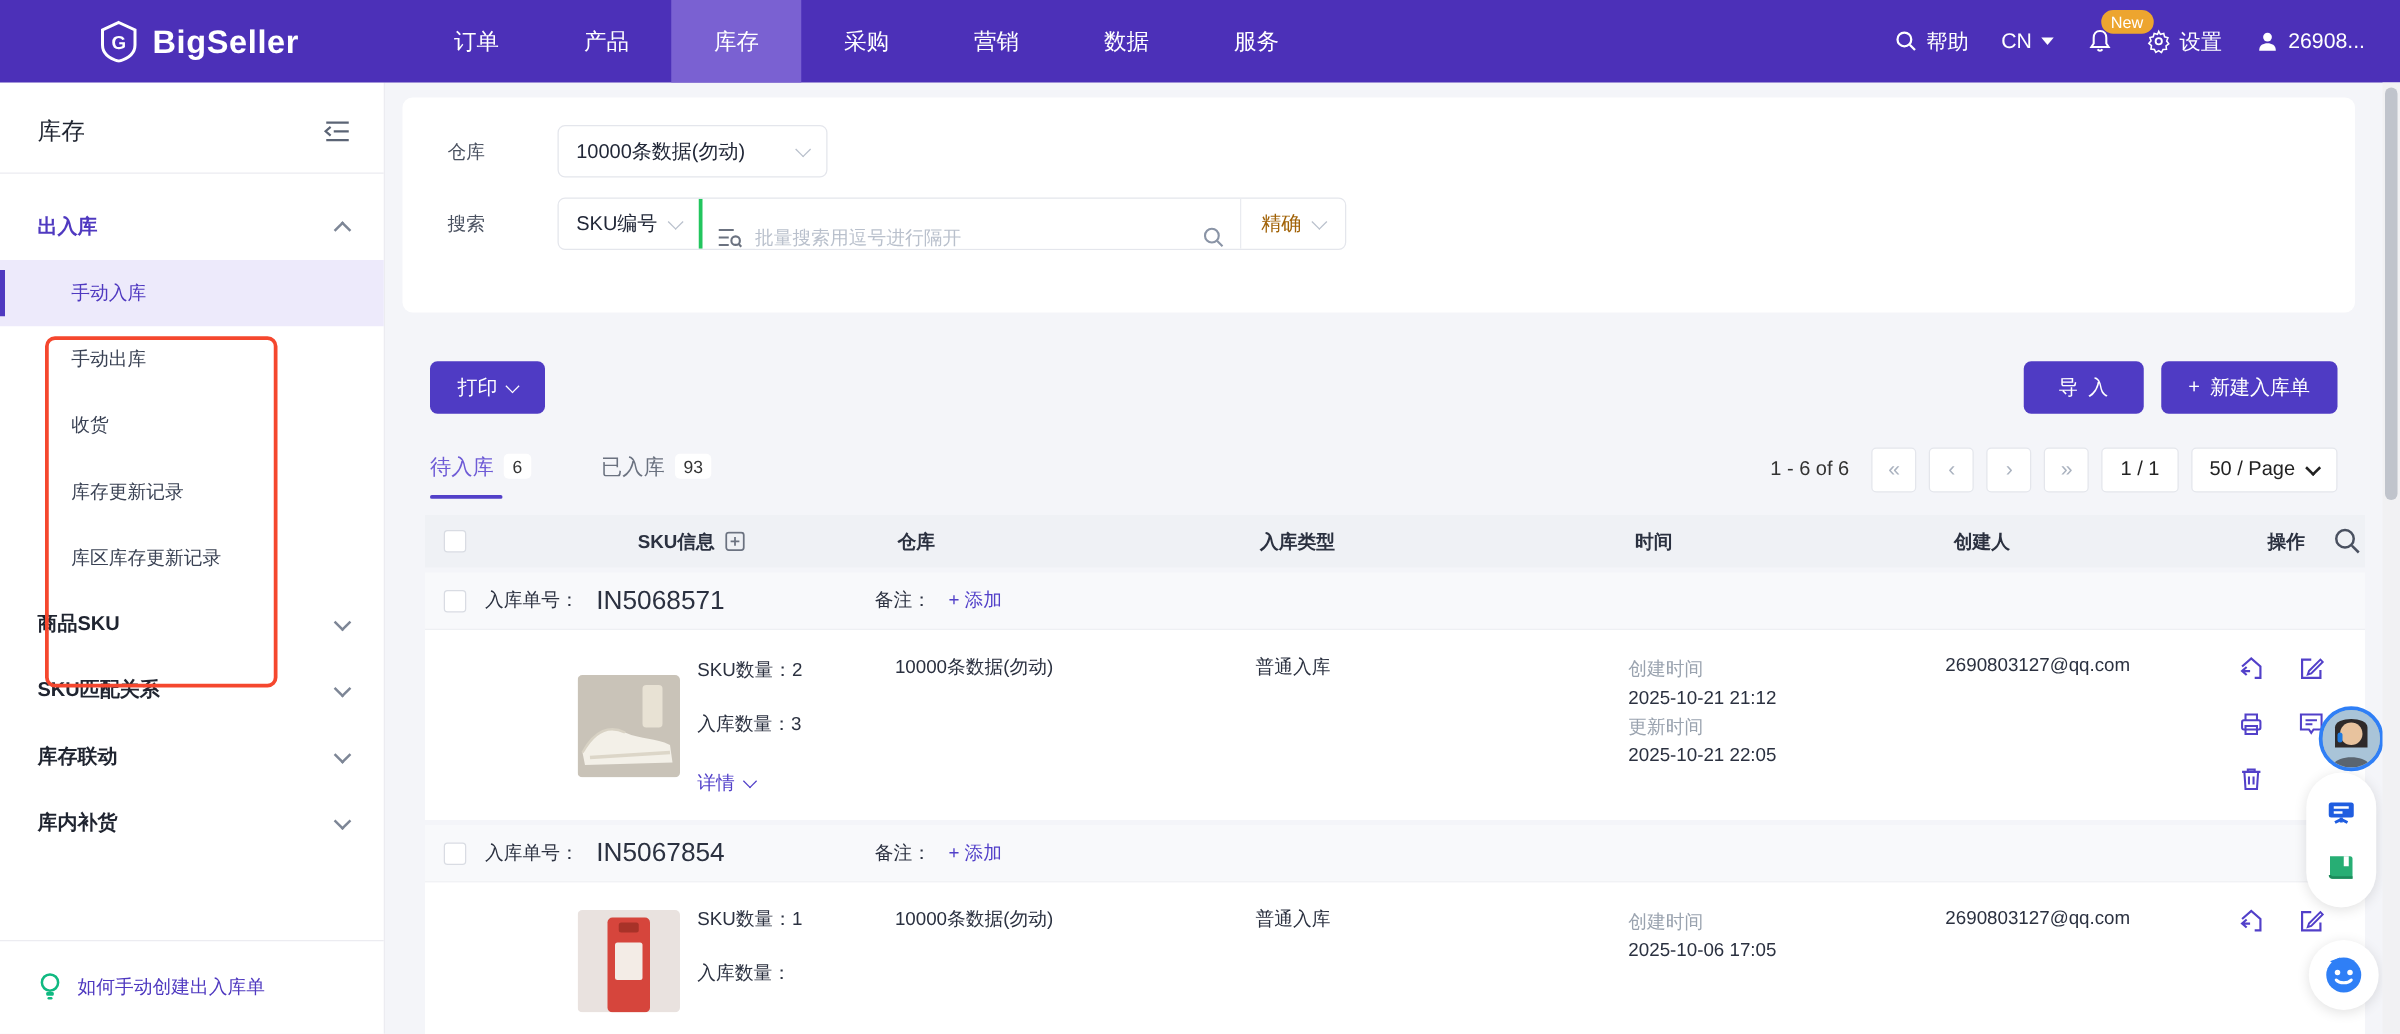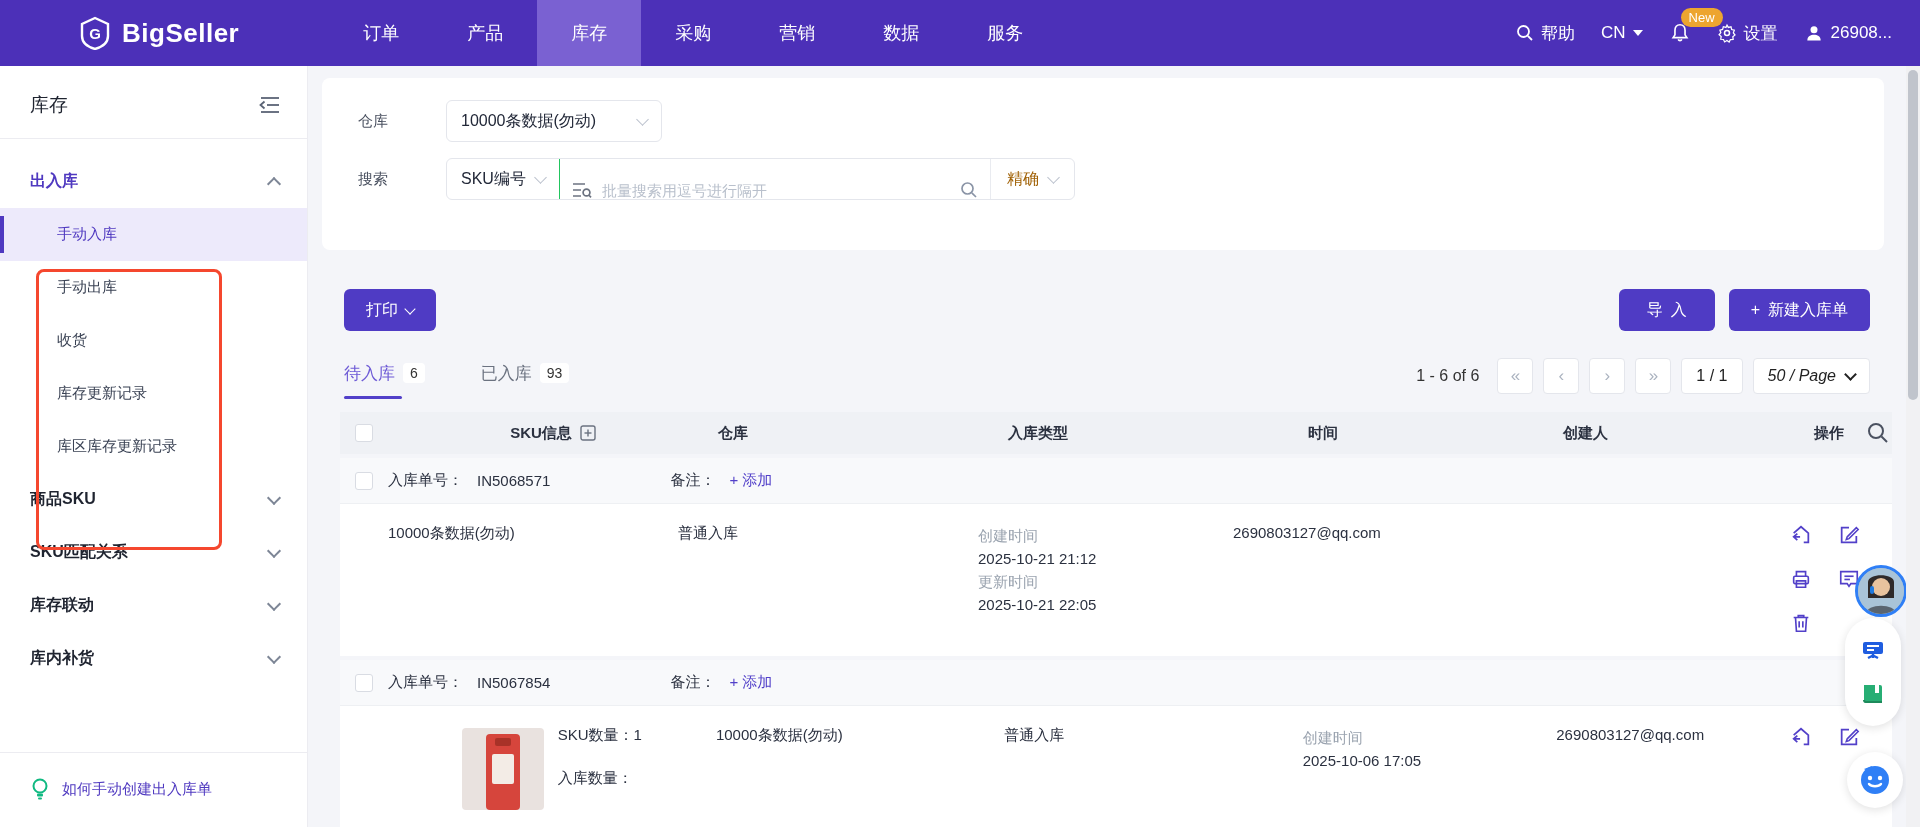--- a/index.html
+++ b/index.html
@@ -39,21 +39,21 @@
 
   
   .main { position:absolute; left:308px; top:66px; width:1598px; height:761px; background:#f4f5f9; }
   .filter-card { position:absolute; left:14px; top:12px; width:1562px; height:172px; background:#fff; border-radius:8px; padding:22px 36px; }
   .filter-row { display:flex; align-items:center; margin-bottom:16px; }
   .filter-label { width:88px; font-size:15px; color:#4a5160; }
   .select-box { display:flex; align-items:center; justify-content:space-between; width:216px; height:42px; border:1px solid #e4e6ec; border-radius:6px; padding:0 14px; background:#fff; cursor:pointer; }
   .select-box .val { font-size:16px; color:#222838; }
   .chev-gray { width:9px; height:9px; border-right:1.8px solid #b9c0cc; border-bottom:1.8px solid #b9c0cc; transform:rotate(45deg); margin-bottom:3px; }
   .search-group { display:flex; align-items:stretch; height:42px; border:1px solid #e4e6ec; border-radius:6px; background:#fff; overflow:hidden; }
-  .sg-type { display:flex; align-items:center; gap:10px; padding:0 14px; border-right:1px solid #22c55e; cursor:pointer; }
+  .sg-type { display:flex; align-items:center; gap:10px; padding:0 14px; border-right:3px solid #22c55e; cursor:pointer; }
   .sg-type .val { font-size:16px; color:#222838; }
   .sg-input { display:flex; align-items:flex-end; gap:10px; width:430px; padding:0 12px; }
   .sg-input input { border:none; outline:none; flex:1; font-size:15px; color:#333; font-family:inherit; }
   .sg-input input::placeholder { color:#b9c0cc; }
   .sg-mode { display:flex; align-items:center; gap:10px; padding:0 16px; border-left:1px solid #e9ebf0; cursor:pointer; }
   .sg-mode .val { font-size:16px; font-weight:normal; color:#a16207; }
 
   .toolbar { position:absolute; left:36px; right:36px; top:222px; height:44px; display:flex; align-items:center; }
   .btn { background:#4f3bc4; color:#fff; border:none; border-radius:6px; height:42px; font-size:16px; padding:0 22px; display:flex; align-items:center; gap:8px; cursor:pointer; font-family:inherit; }
   .btn .caret { width:8px; height:8px; border-right:1.6px solid #fff; border-bottom:1.6px solid #fff; transform:rotate(45deg); margin-bottom:3px; }
@@ -65,39 +65,39 @@
   .tabs-row { position:absolute; left:36px; right:36px; top:286px; height:48px; display:flex; align-items:center; }
   .tab { display:flex; align-items:center; gap:8px; margin-right:56px; cursor:pointer; position:relative; padding-bottom:6px;justify-content:center; }
   .tab .lbl { font-size:17px; color:#6b7280; }
   .tab.active .lbl { color:#6e5bd6; }
   .tab.active::after { content:""; position:absolute; left:0; bottom:-8px; width:58px; height:3px; background:#5240c9; border-radius:2px; }
   .tab-badge { background:#fff; border-radius:4px; padding:2px 7px; font-size:14px; color:#333; }
   .pager { margin-left:auto; display:flex; align-items:center; gap:10px; }
   .pager .range { font-size:16px; color:#333; margin-right:8px; }
   .pg-btn { width:36px; height:36px; background:#fff; border:1px solid #e4e6ec; border-radius:4px; display:flex; align-items:center; justify-content:center; color:#aab2bf; font-size:17px; cursor:pointer; }
   .pg-box { height:36px; background:#fff; border:1px solid #e4e6ec; border-radius:4px; display:flex; align-items:center; justify-content:center; padding:0 14px; font-size:16px; color:#222; }
-  .pg-select { gap:10px; cursor:pointer;font-style:italic; }
+  .pg-select { gap:10px; cursor:pointer; }
   .pg-select .caret { width:9px; height:9px; border-right:2.2px solid #222; border-bottom:2.2px solid #222; transform:rotate(45deg); margin-bottom:4px; }
 
   
   .table { position:absolute; left:32px; right:14px; top:346px; bottom:0; }
   .t-header { display:flex; align-items:center; background:#eff1f5; height:42px; position:relative; }
   .t-header .hcell { font-size:15px; font-weight:bold; color:#2b3140; }
   .col-check { width:48px; display:flex; justify-content:center; }
   .col-sku { width:330px; display:flex; align-items:center; gap:8px;justify-content:center; }
   .col-wh { width:290px; }
   .col-type { width:300px; }
   .col-time { width:255px; }
   .col-creator { width:235px; }
   .col-ops { flex:1; text-align:right; padding-right:48px; }
   .hdr-search { position:absolute; right:2px; top:9px; cursor:pointer; }
   .checkbox { width:18px; height:18px; border:1px solid #d9dce3; border-radius:3px; background:#fff; cursor:pointer; }
   .group-hdr { display:flex; align-items:center; height:46px; background:#f8f9fb; border-bottom:1px solid #eef0f3; margin-top:4px; }
   .group-hdr .lbl { font-size:15px; color:#2b3140; }
-  .group-hdr .no { font-size:15px; color:#2b3140; margin-left:14px; }
+  .group-hdr .no { font-size:21px; color:#2b3140; margin-left:14px; }
   .remark { margin-left:120px; display:flex; gap:14px; align-items:center; }
   .add-link { color:#5240c9; font-size:15px; cursor:pointer; }
   .data-row { display:flex; background:#fff; padding:20px 0 18px; }
   .sku-cell { display:flex; gap:14px; }
   .p-img { width:82px; height:82px; border-radius:4px; overflow:hidden; flex:none; cursor:pointer; }
   .sku-lines { display:flex; flex-direction:column; }
   .sku-lines .line { font-size:15px; color:#2b3140; margin-bottom:24px; white-space:nowrap; }
   .detail-link { color:#5240c9; font-size:15px; display:flex; align-items:center; gap:8px; cursor:pointer; margin-top:4px; }
   .detail-link .chev-p { width:8px; height:8px; border-right:1.8px solid #5240c9; border-bottom:1.8px solid #5240c9; transform:rotate(45deg); margin-bottom:3px; }
   .cell-txt { font-size:15px; color:#2b3140; }
@@ -333,20 +333,39 @@
         </div>
       <span class="lbl">入库单号：</span>
       <span class="no">IN5068571</span>
       <div class="remark">
         <span class="lbl">备注：</span>
         <span class="add-link">+ 添加</span>
       </div>
     </div>
     <div class="data-row">
       <div class="col-check"></div>
+      <div class="col-sku sku-cell">
+        <div class="p-img">
+          <svg width="82" height="82" viewBox="0 0 82 82">
+            <rect width="82" height="82" fill="#c9c3b8"></rect>
+            <rect x="52" y="8" width="16" height="34" rx="3" fill="#e8e2d4"></rect>
+            <path d="M4 62 C14 44 26 40 38 46 C52 52 62 50 74 56 L76 70 L6 72 Z" fill="#f3f0e8"></path>
+            <path d="M4 62 C14 44 26 40 38 46" fill="none" stroke="#d8d2c4" stroke-width="2"></path>
+            <path d="M10 66 L74 62" stroke="#dcd6c8" stroke-width="3"></path>
+          </svg>
+        </div>
+        <div class="sku-lines">
+          <div class="line"><span>SKU数量：</span><span>2</span></div>
+          <div class="line"><span>入库数量：</span><span>3</span></div>
+          <div class="detail-link">
+            <span>详情</span>
+            <span class="chev-p"></span>
+          </div>
+        </div>
+      </div>
       <div class="col-wh cell-txt">10000条数据(勿动)</div>
       <div class="col-type cell-txt">普通入库</div>
       <div class="col-time time-cell">
         <div class="t-lbl">创建时间</div>
         <div class="t-val">2025-10-21 21:12</div>
         <div class="t-lbl">更新时间</div>
         <div class="t-val">2025-10-21 22:05</div>
       </div>
       <div class="col-creator cell-txt">2690803127@qq.com</div>
       <div class="ops-cell">

